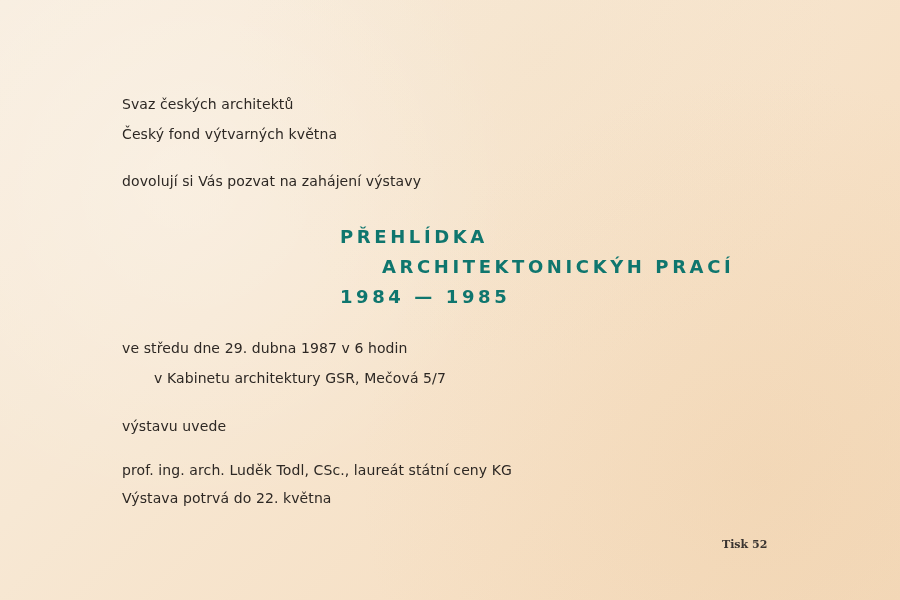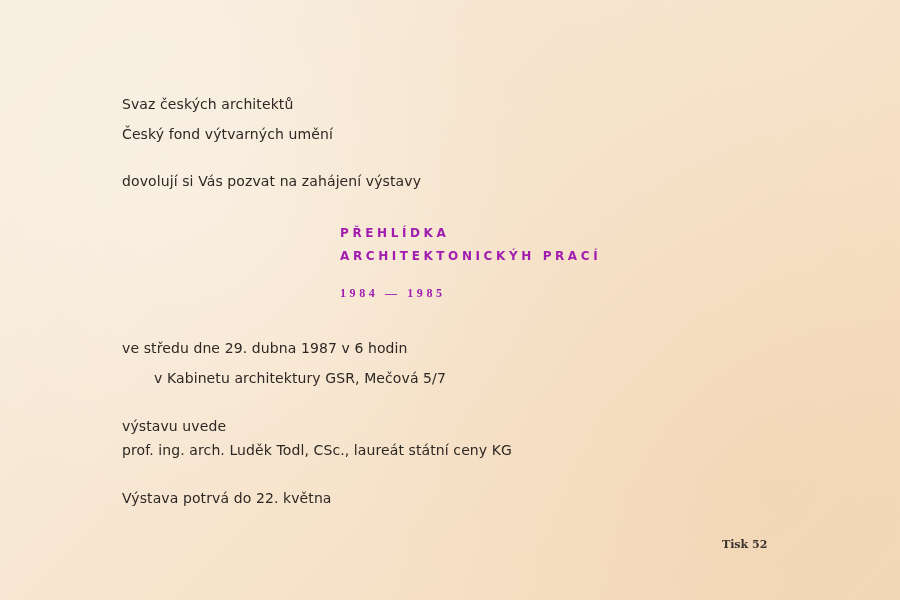--- a/index.html
+++ b/index.html
@@ -30,53 +30,53 @@
       font-size: 14px;
       letter-spacing: 0.1px;
       white-space: nowrap;
       color: #2d2824;
     }
     .title {
       position: absolute;
       left: 340px;
       font-family: "DejaVu Sans", "Liberation Sans", sans-serif;
       font-weight: bold;
-      font-size: 12px;
+      font-size: 18px;
       letter-spacing: 3.6px;
       white-space: nowrap;
-      color: #a21caf;
+      color: #0f766e;
     }
     .print-mark {
       position: absolute;
       left: 722px;
       top: 538px;
       font-family: "DejaVu Serif", "Liberation Serif", serif;
       font-weight: bold;
       font-size: 11px;
       color: #3a3430;
       white-space: nowrap;
     }
   </style>
 </head>
 <body>
 
 <div class="paper-texture"></div>
 
 <div>
   <div class="line" style="top:96px;">Svaz českých architektů</div>
-  <div class="line" style="top:126px;">Český fond výtvarných umění</div>
+  <div class="line" style="top:126px;">Český fond výtvarných května</div>
 
   <div class="line" style="top:173px;">dovolují si Vás pozvat na zahájení výstavy</div>
 
   <div class="title" style="top:226px;">PŘEHLÍDKA</div>
-  <div class="title" style="top:249px;">ARCHITEKTONICKÝH PRACÍ</div>
-  <div class="title" style="top:286px;font-family:Liberation Serif, serif;">1984 — 1985</div>
+  <div class="title" style="top:256px;margin-left:42px;">ARCHITEKTONICKÝH PRACÍ</div>
+  <div class="title" style="top:286px;">1984 — 1985</div>
 
   <div class="line" style="top:340px;">ve středu dne 29. dubna 1987 v 6 hodin</div>
   <div class="line" style="top:370px;margin-left:32px;">v Kabinetu architektury GSR, Mečová 5/7</div>
 
   <div class="line" style="top:418px;">výstavu uvede</div>
-  <div class="line" style="top:442px;">prof. ing. arch. Luděk Todl, CSc., laureát státní ceny KG</div>
+  <div class="line" style="top:462px;">prof. ing. arch. Luděk Todl, CSc., laureát státní ceny KG</div>
 
   <div class="line" style="top:490px;">Výstava potrvá do 22. května</div>
 
   <div class="print-mark">Tisk 52</div>
 </div>
 
 </body></html>

